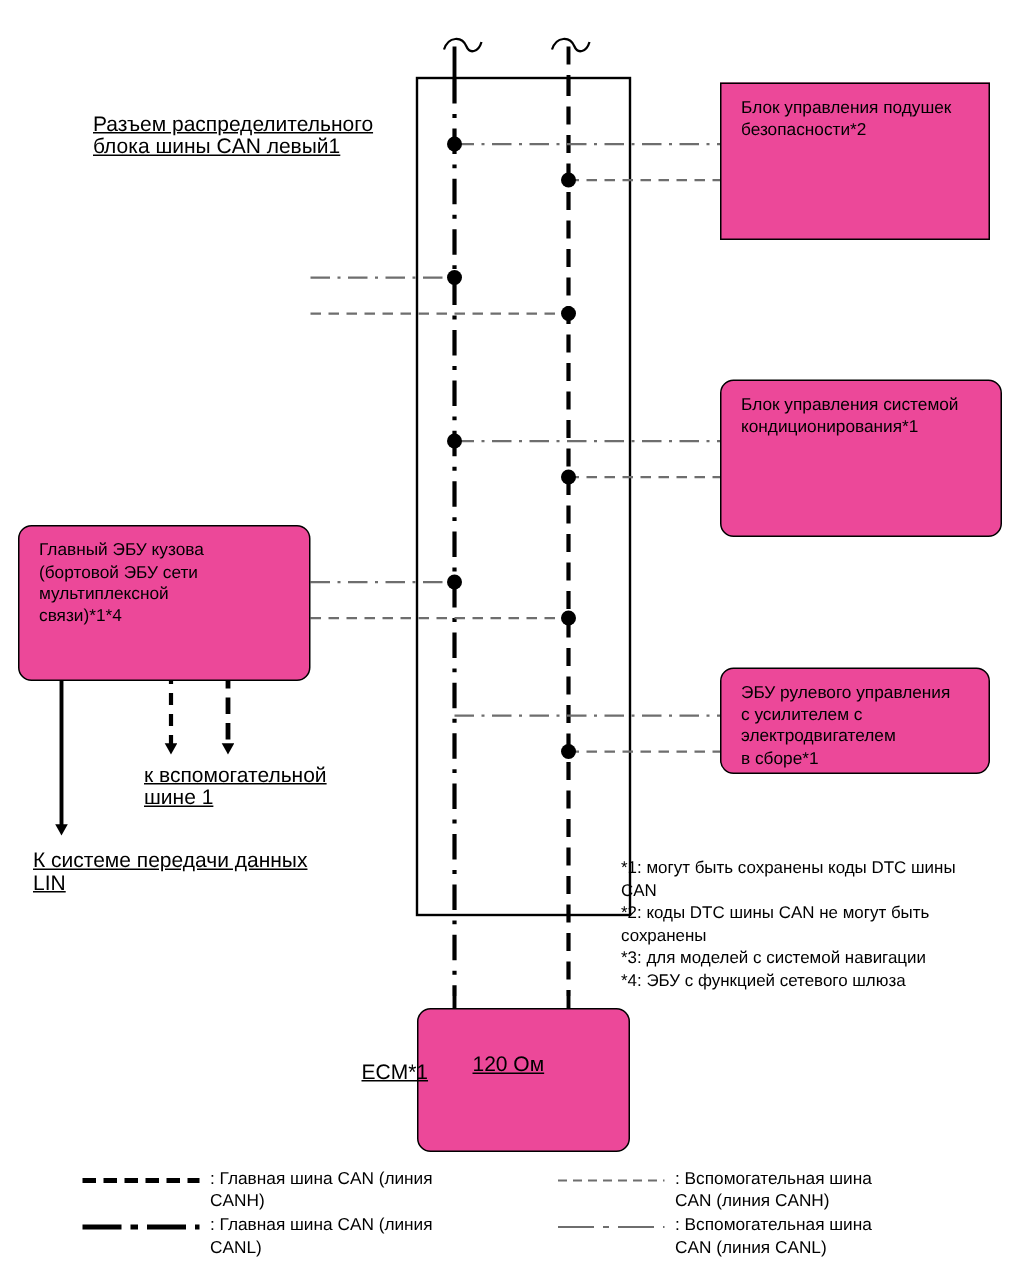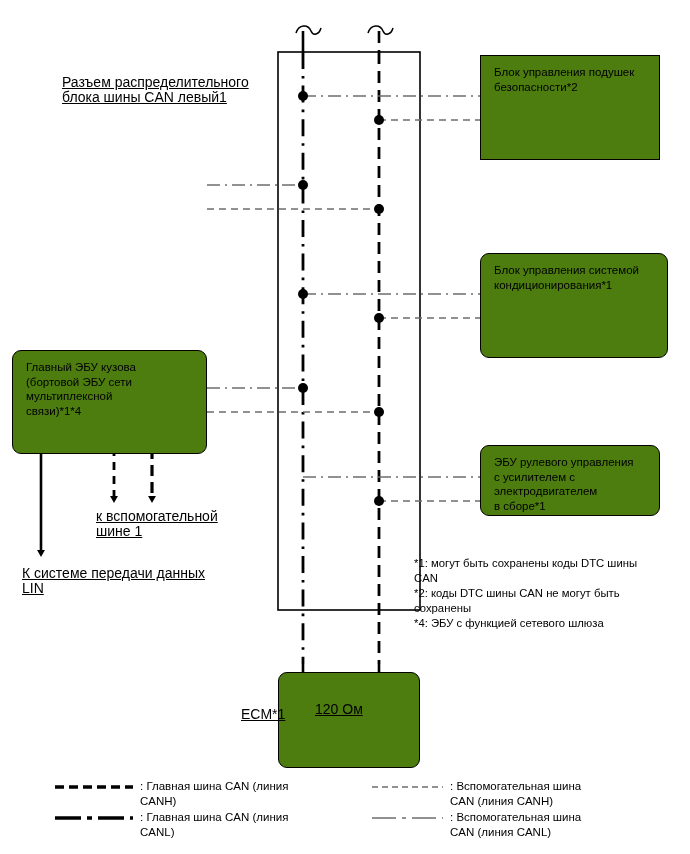--- a/index.html
+++ b/index.html
@@ -5,21 +5,21 @@
   html,body{margin:0;padding:0;background:#ffffff;}
   body{
     width:690px;height:854px;position:relative;overflow:hidden;
     font-family:"Liberation Sans","DejaVu Sans",sans-serif;
     color:#000;
   }
   #canvas{position:absolute;left:0;top:0;width:690px;height:854px;}
   .txt{position:absolute;font-size:14px;line-height:14.5px;white-space:pre;color:#000;text-decoration:underline;}
   .box-label{position:absolute;font-size:11.5px;line-height:14.5px;white-space:pre;}
   .ecu-box{
-    position:absolute;border:1.6px solid #000;border-radius:9px;background:#4d7c0f;
+    position:absolute;border:1.6px solid #000;border-radius:9px;background:#ec4899;
     box-sizing:border-box;
   }
   .ecu-box.sq{border-radius:0;border-width:1.6px;}
   .ecu-box > .box-label{position:static;display:block;padding:9px 0 0 13px;}
   .notes{position:absolute;font-size:11.3px;line-height:15px;}
   .notes div{white-space:pre;}
   .legend-text{position:absolute;font-size:11.5px;line-height:15px;white-space:pre;}
   svg{position:absolute;left:0;top:0;overflow:visible;}
 </style>
 </head>
@@ -112,25 +112,26 @@
   <div class="txt" style="left:96px;top:509px;">к вспомогательной
 шине 1</div>
 
   <div class="txt" style="left:22px;top:566px;">К системе передачи данных
 LIN</div>
 
   <div class="txt" style="left:196px;top:707px;margin-left:45px;">ECM*1</div>
 
   <div class="txt" style="left:315px;top:702px;">120 Ом</div>
 
-  <div class="notes" style="left:414px;top:556px;width:276px;">
+  <div class="notes" style="left:414px;top:572px;width:276px;">
     <div>*1: могут быть сохранены коды DTC шины</div>
     <div>CAN</div>
     <div>*2: коды DTC шины CAN не могут быть</div>
     <div>сохранены</div>
+    <div>*3: для моделей с системой навигации</div>
     <div>*4: ЭБУ с функцией сетевого шлюза</div>
   </div>
 
   <svg width="690" height="854">
     <line x1="55" y1="787" x2="133" y2="787" stroke="#000" stroke-width="3.4" stroke-dasharray="9 5"></line>
     <line x1="55" y1="818" x2="133" y2="818" stroke="#000" stroke-width="3.4" stroke-dasharray="26 6 5 6"></line>
     <line x1="372" y1="787" x2="443" y2="787" stroke="#6e6e6e" stroke-width="1.4" stroke-dasharray="6 4"></line>
     <line x1="372" y1="818" x2="443" y2="818" stroke="#6e6e6e" stroke-width="1.4" stroke-dasharray="24 6 4 6"></line>
   </svg>
 

